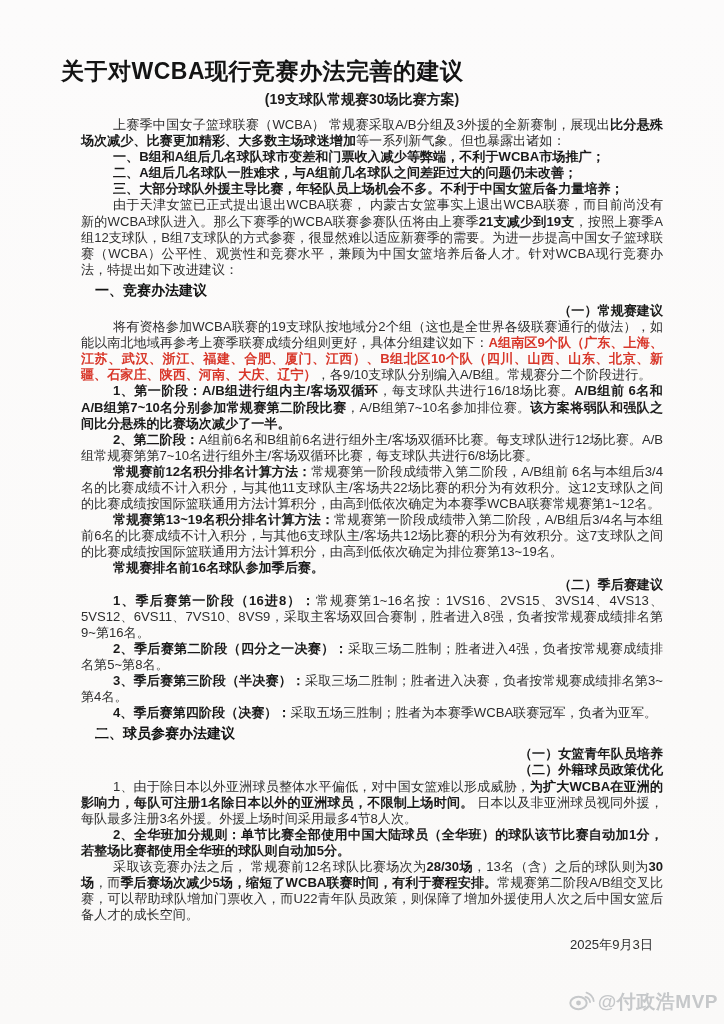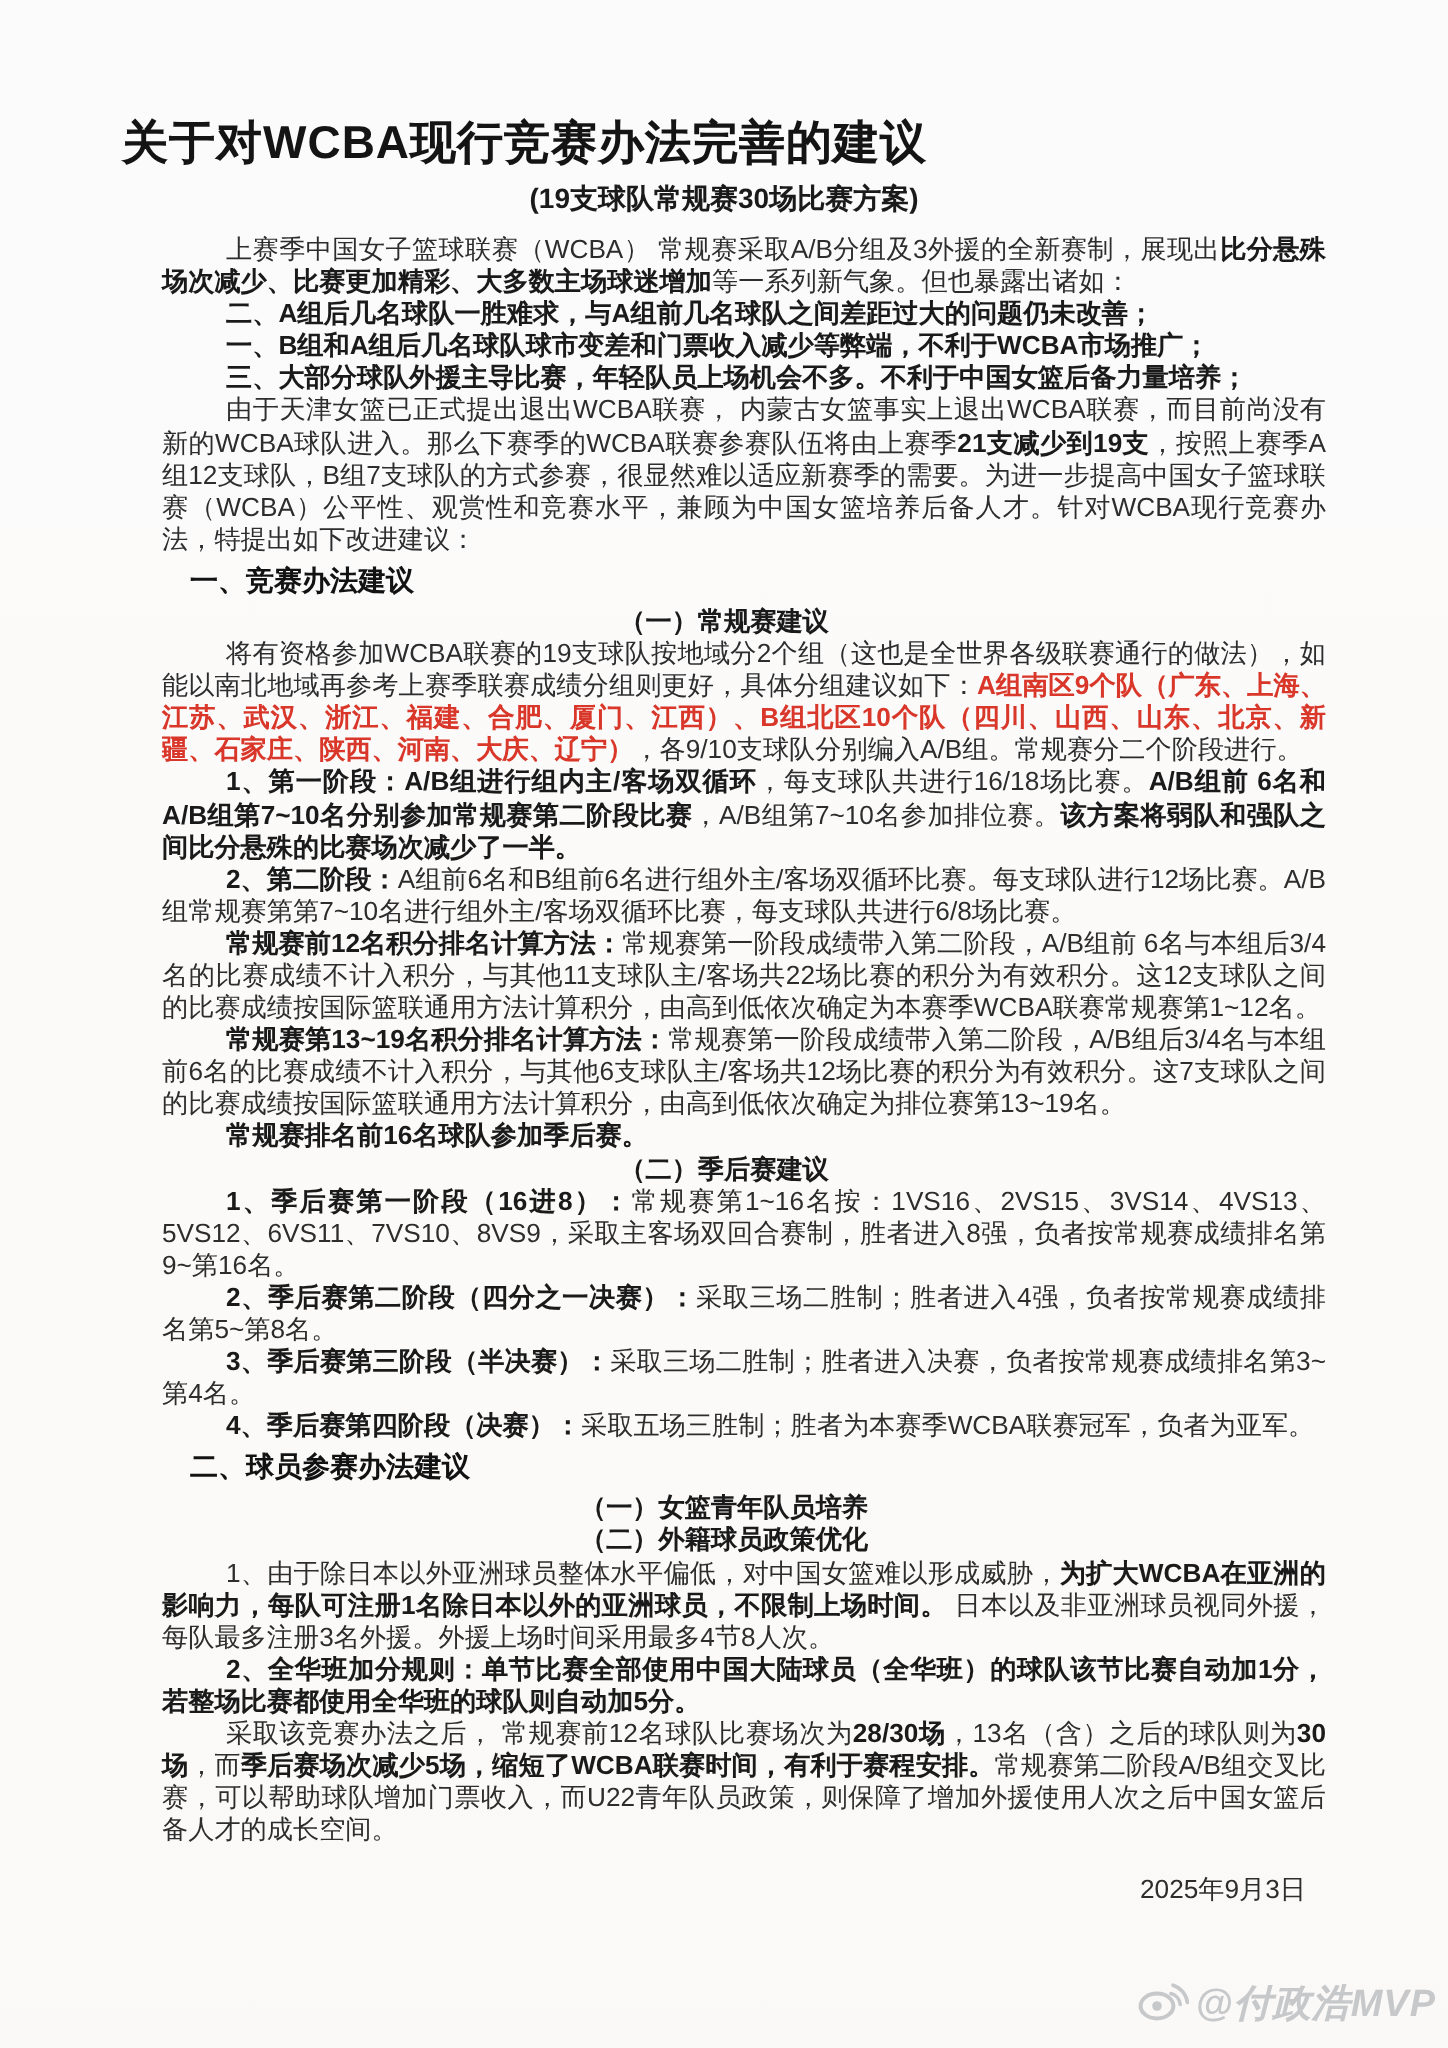--- a/index.html
+++ b/index.html
@@ -31,21 +31,21 @@
     text-align:justify;
   }
   .docbody .p{text-indent:32px;margin-left:20px;}
   .docbody .h1{
     font-size:14px;font-weight:bold;color:#121212;
     margin-left:34px;text-indent:0;line-height:23px;padding:1px 0;
     text-align:left;
   }
   .docbody .h2{
     font-weight:bold;color:#1a1a1a;text-indent:0;
-    text-align:center;
+    text-align:right;
   }
   .docbody .date{
     text-indent:0;text-align:right;padding-right:10px;margin-top:14px;
   }
   .b{font-weight:bold;color:#1a1a1a;}
   .rb{font-weight:bold;}
   .watermark{
     position:absolute;right:6px;top:988px;
     display:flex;align-items:center;gap:3px;
     font-size:19px;font-weight:bold;letter-spacing:0.5px;
@@ -55,22 +55,22 @@
 </style>
 </head>
 <body>
 
 <div class="page">
   <div class="content">
     <div class="title">关于对WCBA现行竞赛办法完善的建议</div>
     <div class="subtitle">(19支球队常规赛30场比赛方案)</div>
     <div class="docbody">
         <div class="p"><span>上赛季中国女子篮球联赛（WCBA） 常规赛采取A/B分组及3外援的全新赛制，展现出</span><span class="b">比分悬殊场次减少、比赛更加精彩、大多数主场球迷增加</span><span>等一系列新气象。但也暴露出诸如：</span></div>
+        <div class="p"><span class="b">一、B组和A组后几名球队球市变差和门票收入减少等弊端，不利于WCBA市场推广；</span></div>
         <div class="p"><span class="b">二、A组后几名球队一胜难求，与A组前几名球队之间差距过大的问题仍未改善；</span></div>
-        <div class="p"><span class="b">一、B组和A组后几名球队球市变差和门票收入减少等弊端，不利于WCBA市场推广；</span></div>
         <div class="p"><span class="b">三、大部分球队外援主导比赛，年轻队员上场机会不多。不利于中国女篮后备力量培养；</span></div>
         <div class="p"><span>由于天津女篮已正式提出退出WCBA联赛， 内蒙古女篮事实上退出WCBA联赛，而目前尚没有新的WCBA球队进入。那么下赛季的WCBA联赛参赛队伍将由上赛季</span><span class="b">21支减少到19支</span><span>，按照上赛季A组12支球队，B组7支球队的方式参赛，很显然难以适应新赛季的需要。为进一步提高中国女子篮球联赛（WCBA）公平性、观赏性和竞赛水平，兼顾为中国女篮培养后备人才。针对WCBA现行竞赛办法，特提出如下改进建议：</span></div>
         <div class="h1"><span>一、竞赛办法建议</span></div>
         <div class="h2"><span>（一）常规赛建议</span></div>
         <div class="p"><span>将有资格参加WCBA联赛的19支球队按地域分2个组（这也是全世界各级联赛通行的做法），如能以南北地域再参考上赛季联赛成绩分组则更好，具体分组建议如下：</span><span class="rb" style="color: rgb(216, 55, 42);">A组南区9个队（广东、上海、江苏、武汉、浙江、福建、合肥、厦门、江西）、B组北区10个队（四川、山西、山东、北京、新疆、石家庄、陕西、河南、大庆、辽宁）</span><span>，各9/10支球队分别编入A/B组。常规赛分二个阶段进行。</span></div>
         <div class="p"><span class="b">1、第一阶段：A/B组进行组内主/客场双循环</span><span>，每支球队共进行16/18场比赛。</span><span class="b">A/B组前 6名和A/B组第7~10名分别参加常规赛第二阶段比赛</span><span>，A/B组第7~10名参加排位赛。</span><span class="b">该方案将弱队和强队之间比分悬殊的比赛场次减少了一半。</span></div>
         <div class="p"><span class="b">2、第二阶段：</span><span>A组前6名和B组前6名进行组外主/客场双循环比赛。每支球队进行12场比赛。A/B组常规赛第第7~10名进行组外主/客场双循环比赛，每支球队共进行6/8场比赛。</span></div>
         <div class="p"><span class="b">常规赛前12名积分排名计算方法：</span><span>常规赛第一阶段成绩带入第二阶段，A/B组前 6名与本组后3/4名的比赛成绩不计入积分，与其他11支球队主/客场共22场比赛的积分为有效积分。这12支球队之间的比赛成绩按国际篮联通用方法计算积分，由高到低依次确定为本赛季WCBA联赛常规赛第1~12名。</span></div>
         <div class="p"><span class="b">常规赛第13~19名积分排名计算方法：</span><span>常规赛第一阶段成绩带入第二阶段，A/B组后3/4名与本组前6名的比赛成绩不计入积分，与其他6支球队主/客场共12场比赛的积分为有效积分。这7支球队之间的比赛成绩按国际篮联通用方法计算积分，由高到低依次确定为排位赛第13~19名。</span></div>
         <div class="p"><span class="b">常规赛排名前16名球队参加季后赛。</span></div>
@@ -84,21 +84,21 @@
         <div class="h2"><span>（二）外籍球员政策优化</span></div>
         <div class="p"><span>1、由于除日本以外亚洲球员整体水平偏低，对中国女篮难以形成威胁，</span><span class="b">为扩大WCBA在亚洲的影响力，每队可注册1名除日本以外的亚洲球员，不限制上场时间。</span><span> 日本以及非亚洲球员视同外援，每队最多注册3名外援。外援上场时间采用最多4节8人次。</span></div>
         <div class="p"><span class="b">2、全华班加分规则：单节比赛全部使用中国大陆球员（全华班）的球队该节比赛自动加1分，若整场比赛都使用全华班的球队则自动加5分。</span></div>
         <div class="p"><span>采取该竞赛办法之后， 常规赛前12名球队比赛场次为</span><span class="b">28/30场</span><span>，13名（含）之后的球队则为</span><span class="b">30场</span><span>，而</span><span class="b">季后赛场次减少5场，缩短了WCBA联赛时间，有利于赛程安排。</span><span>常规赛第二阶段A/B组交叉比赛，可以帮助球队增加门票收入，而U22青年队员政策，则保障了增加外援使用人次之后中国女篮后备人才的成长空间。</span></div>
       </div>
     <div class="docbody">
         <div class="date">2025年9月3日</div>
       </div>
   </div>
 
-  <div class="watermark" style="color: rgb(198, 200, 202); font-style: italic;">
+  <div class="watermark" style="color: rgb(198, 200, 202);">
     <span class="wm-icon">
       <svg width="27" height="23" viewBox="0 0 27 23">
         <ellipse cx="10.5" cy="15" rx="8.2" ry="6.2" fill="none" stroke="#c6c8ca" stroke-width="2"></ellipse>
         <circle cx="10.5" cy="15" r="2.4" fill="#c6c8ca"></circle>
         <path d="M17.5 8.8 a6.2 6.2 0 0 1 4.6 5.4" fill="none" stroke="#c6c8ca" stroke-width="1.8" stroke-linecap="round"></path>
         <path d="M18.5 4.6 a10.5 10.5 0 0 1 7.2 8.6" fill="none" stroke="#c6c8ca" stroke-width="1.8" stroke-linecap="round"></path>
       </svg>
     </span>
     <span class="wm-text">@付政浩MVP</span>
   </div>

